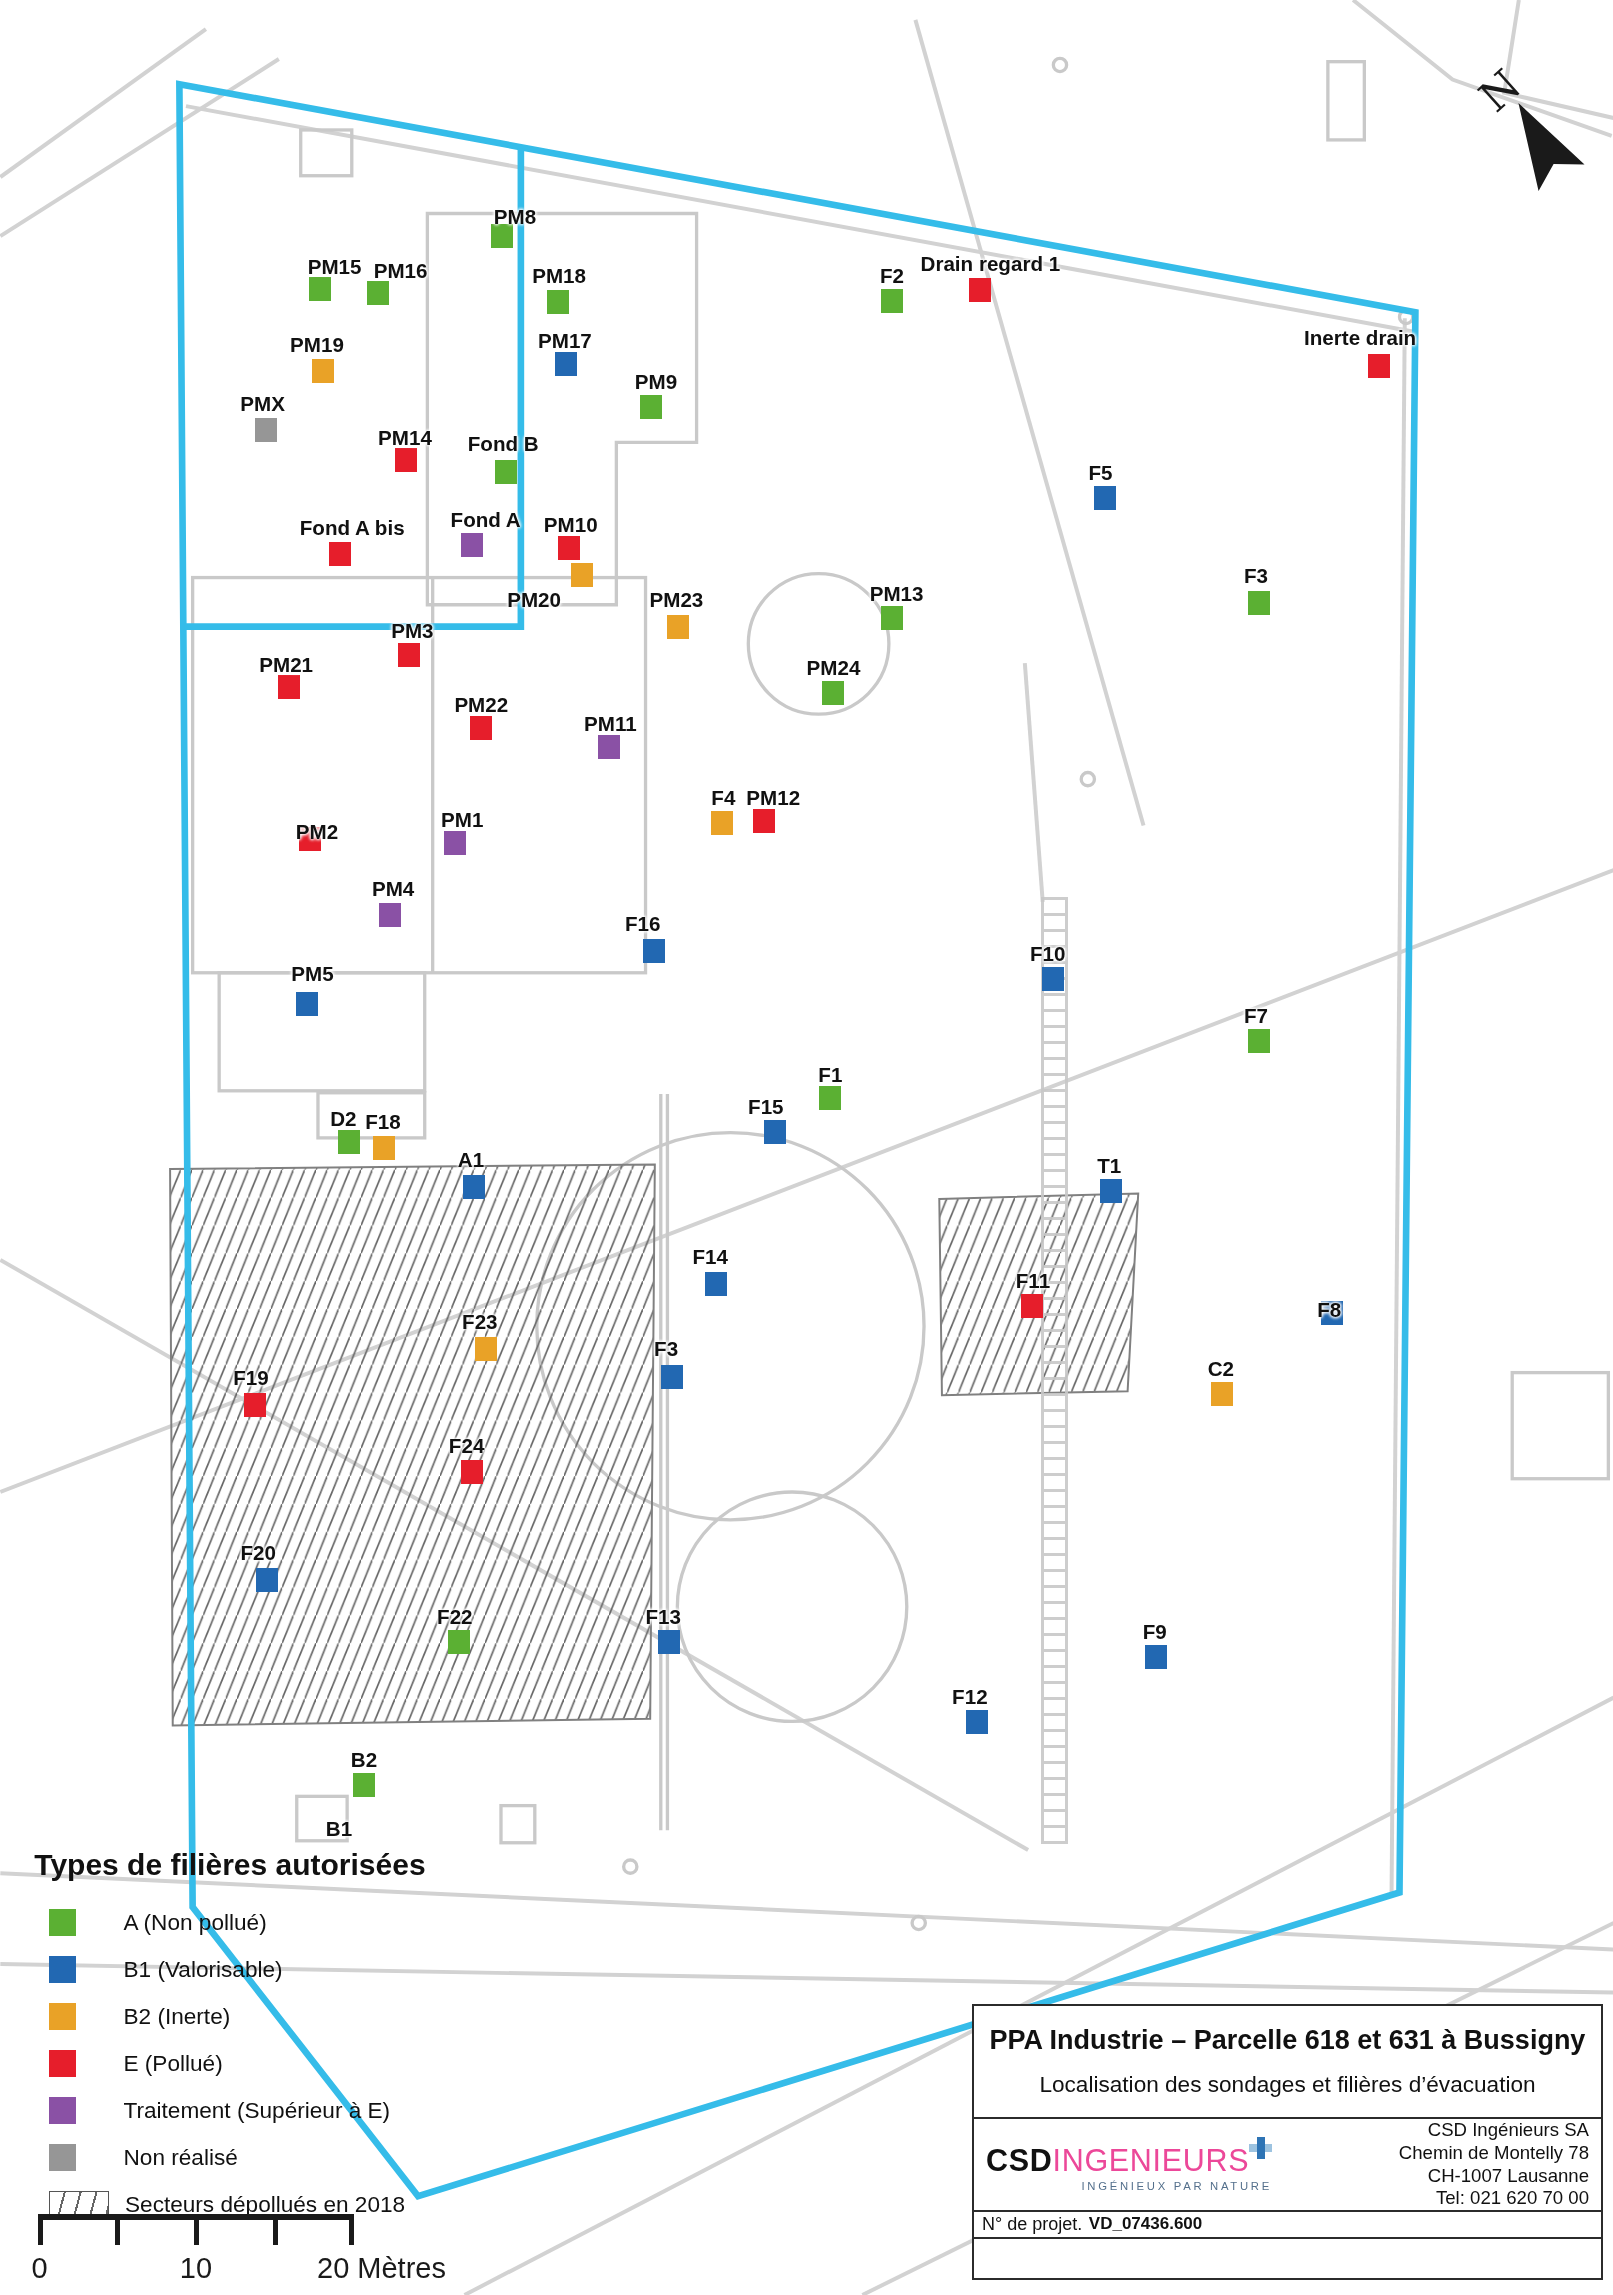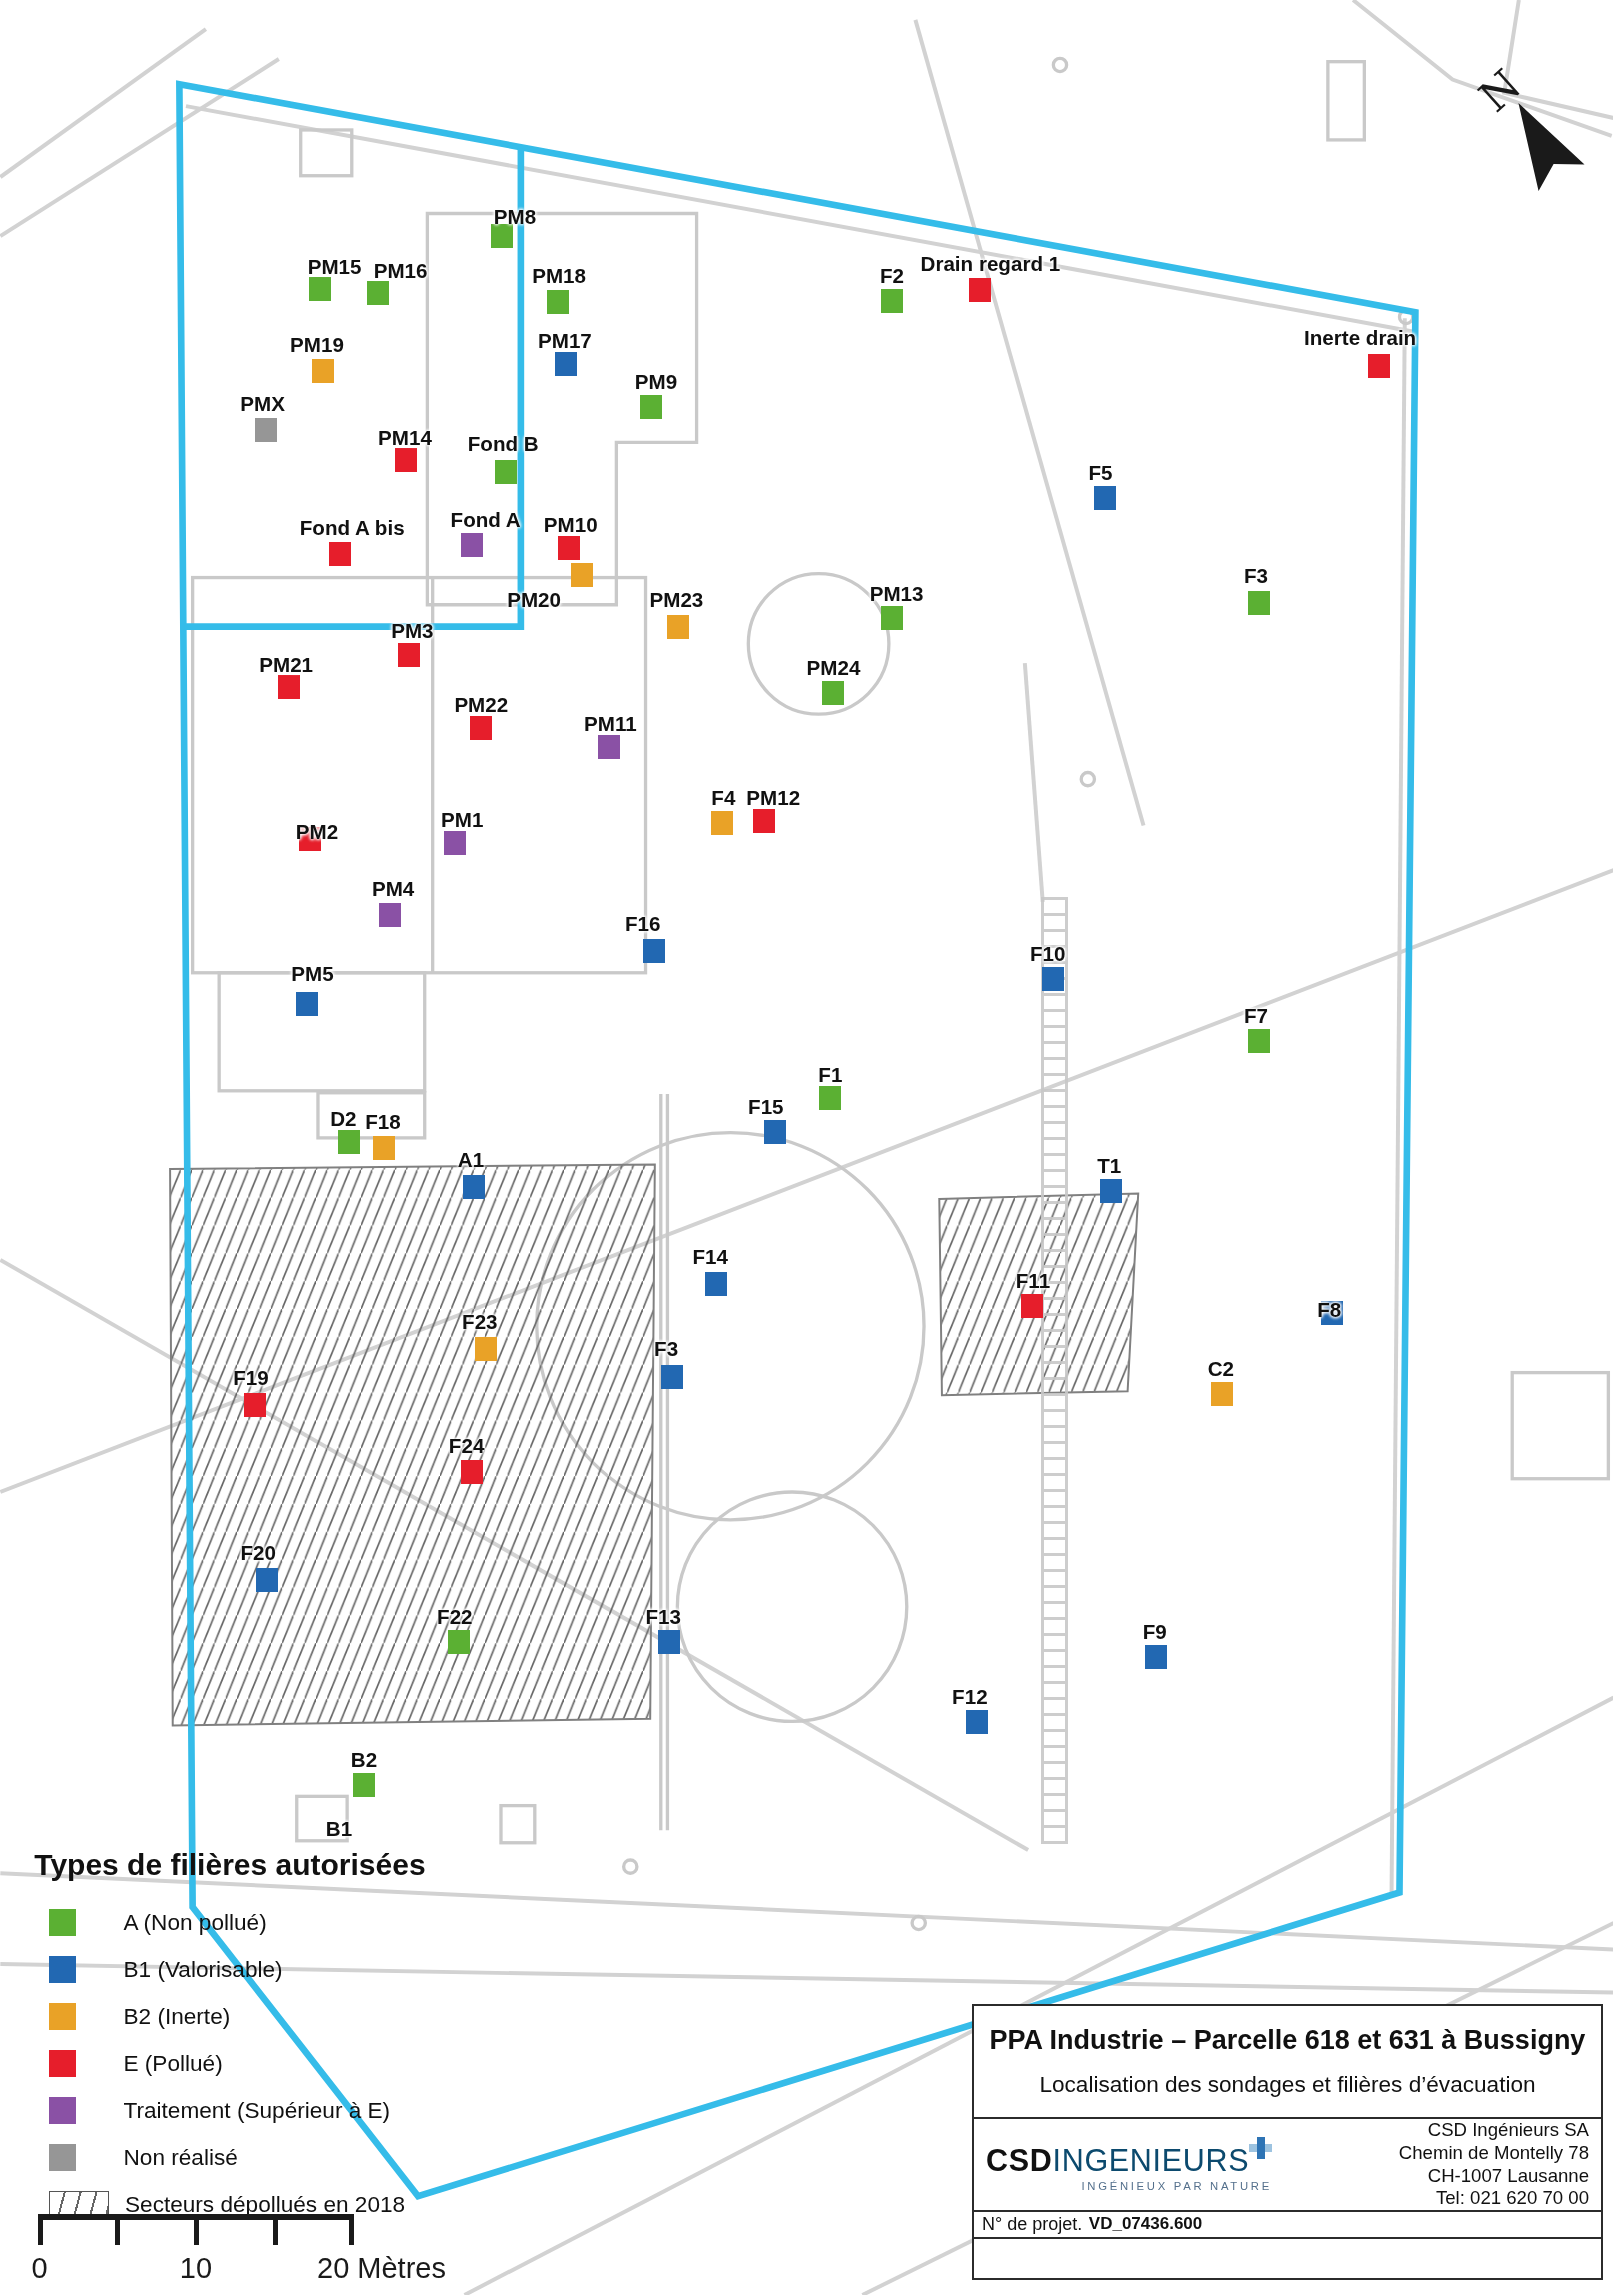--- a/index.html
+++ b/index.html
@@ -35,21 +35,21 @@
   #tblock{position:absolute;left:972px;top:2004px;width:631px;height:276px;background:#fff;
      border:2px solid #2b2b2b;box-sizing:border-box;display:flex;flex-direction:column;}
   #tb-titles{height:113px;box-sizing:border-box;border-bottom:2px solid #2b2b2b;
      display:flex;flex-direction:column;justify-content:space-evenly;align-items:center;padding:4px 6.6px;}
   #tb-title{font-size:27px;font-weight:bold;}
   #tb-subtitle{font-size:22.6px;}
   #tb-company{height:93px;box-sizing:border-box;border-bottom:2px solid #2b2b2b;display:flex;
      justify-content:space-between;align-items:center;padding:0 12px;}
   #logo .l1{font-size:30.5px;letter-spacing:0.7px;}
   #logo .lb{font-weight:bold;color:#111;}
-  #logo .ll{font-weight:normal;color:#0c4a6e;}
+  #logo .ll{font-weight:normal;color:#ec4899;}
   #logo .tagline{font-size:11.3px;letter-spacing:2.7px;color:#54708c;text-align:right;margin-top:2.7px;}
   .plus{display:inline-block;position:relative;width:22.6px;height:22.6px;vertical-align:super;}
   .plus i{position:absolute;display:block;}
   .plus .pv{left:8px;top:0;width:8px;height:22.6px;background:#2e74b5;}
   .plus .ph{left:0;top:7.3px;width:22.6px;height:8px;background:#9dc3e0;}
   #tb-address{text-align:right;font-size:18.6px;line-height:22.6px;}
   #tb-projet{height:26.5px;box-sizing:border-box;border-bottom:2px solid #2b2b2b;display:flex;
      align-items:center;padding-left:8px;font-size:18px;}
   #tb-projet b{font-size:17px;margin-left:6.6px;}
   #tb-table{flex:1;display:grid;grid-template-columns:22% 24% 24% 30%;grid-auto-rows:1fr;font-size:18px;}

